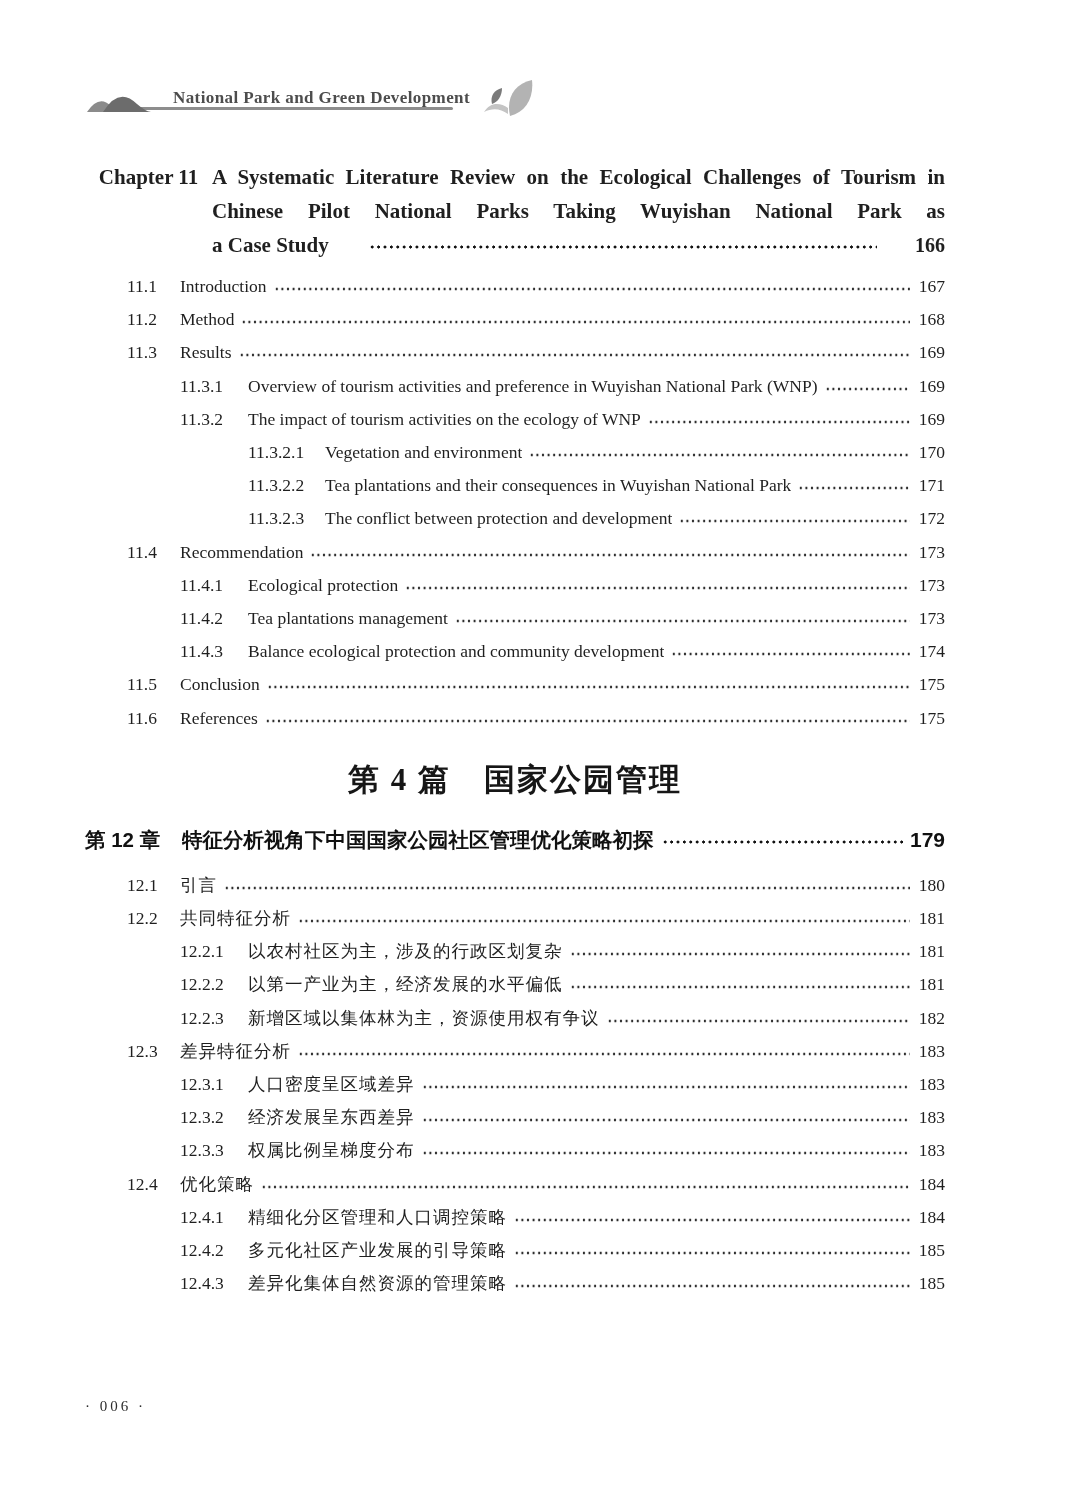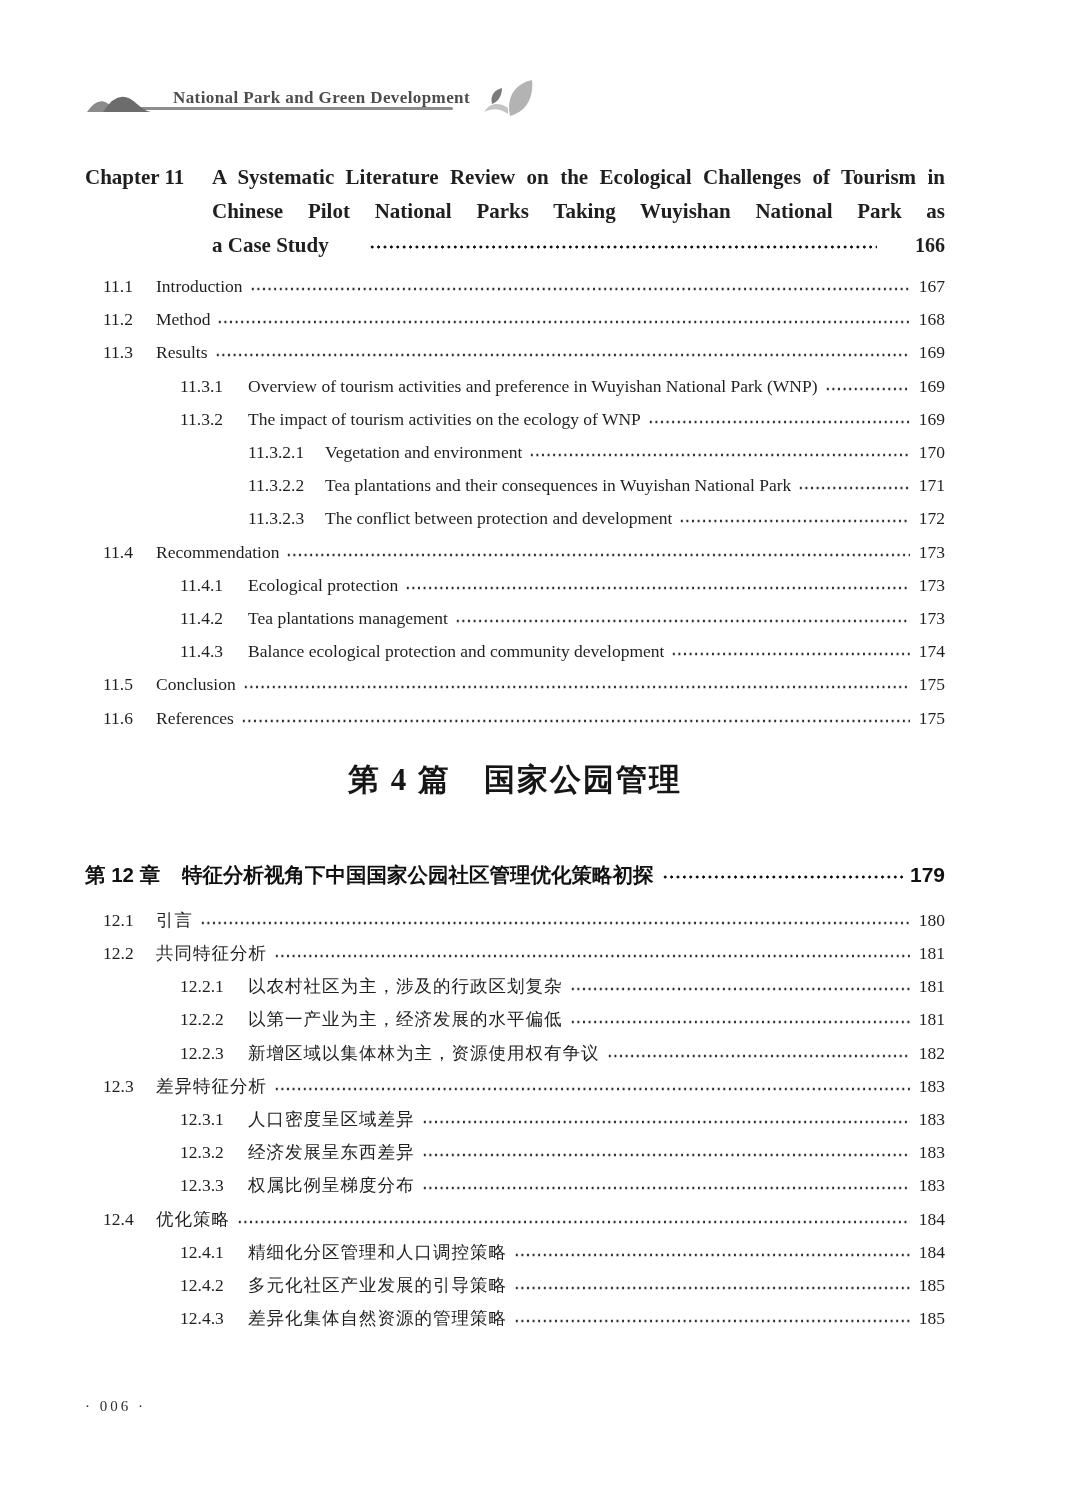--- a/index.html
+++ b/index.html
@@ -17,52 +17,52 @@
     font-weight:bold;font-size:17px;color:#4d4d4d;letter-spacing:.4px;
     font-family:"Liberation Serif",serif;white-space:nowrap;
   }
   .brand-rule{
     position:absolute;left:38px;top:29px;width:330px;height:3px;
     background:#8d8d8d;border-radius:2px;z-index:1;
   }
 
   
   .ch-en{display:flex;margin-top:42px;font-weight:bold;font-size:21px;line-height:34px;}
-  .ch-en-label{width:127px;flex:0 0 auto;white-space:nowrap;}
+  .ch-en-label{width:127px;flex:0 0 auto;white-space:nowrap;text-align:center;}
   .ch-en-body{flex:1 1 auto;min-width:0;}
   .ch-en-line{text-align:justify;text-align-last:justify;}
   .ch-en-line3{display:flex;align-items:baseline;gap:32px;}
 
   
   .toc{margin-top:8px;}
   .toc-row{display:flex;align-items:baseline;font-size:17.5px;line-height:33.2px;}
   .toc-num{flex:0 0 auto;white-space:nowrap;}
   .toc-label{flex:0 1 auto;white-space:nowrap;overflow:hidden;}
-  .level-1 .toc-num{margin-left:18px;width:53px;}
+  .level-1 .toc-num{margin-left:42px;width:53px;}
   .level-2 .toc-num{margin-left:95px;width:68px;}
   .level-3 .toc-num{margin-left:163px;width:77px;}
   .toc-page{flex:0 0 auto;min-width:30px;text-align:right;}
   .leader{
     flex:1 1 auto;min-width:16px;align-self:stretch;margin:0 5px 0 7px;
     background:radial-gradient(circle,#2e2e2e 1.15px,transparent 1.45px) left 58% / 5.6px 5.6px repeat-x;
   }
   .leader-bold{
     flex:1 1 auto;min-width:16px;align-self:stretch;margin:0 6px 0 8px;
     background:radial-gradient(circle,#121212 1.5px,transparent 1.8px) left 58% / 6.4px 6.4px repeat-x;
   }
 
   
   .part-heading{
     margin-top:22px;text-align:center;font-weight:bold;font-size:31px;line-height:46px;
     color:#161616;letter-spacing:2px;
   }
 
   
   .ch-cn{
-    display:flex;align-items:flex-start;margin-top:55px;font-weight:bold;font-size:20.5px;
+    display:flex;align-items:flex-start;margin-top:20px;font-weight:bold;font-size:20.5px;
     line-height:34px;font-family:"Liberation Sans","DejaVu Sans",sans-serif;color:#111;
   }
   .ch-cn-label{flex:0 0 auto;width:97px;white-space:nowrap;}
   .ch-cn-title{flex:0 1 auto;white-space:nowrap;overflow:hidden;}
   .ch-cn .toc-page{font-size:21px;}
 
   .toc-cn{margin-top:12px;}
   .toc-cn .toc-row{font-size:17.5px;}
   .toc-cn .toc-label{letter-spacing:1px;text-align:right;}
 

